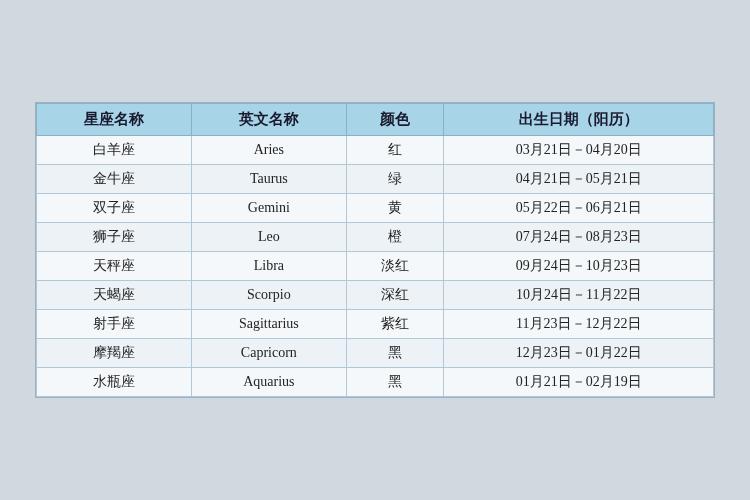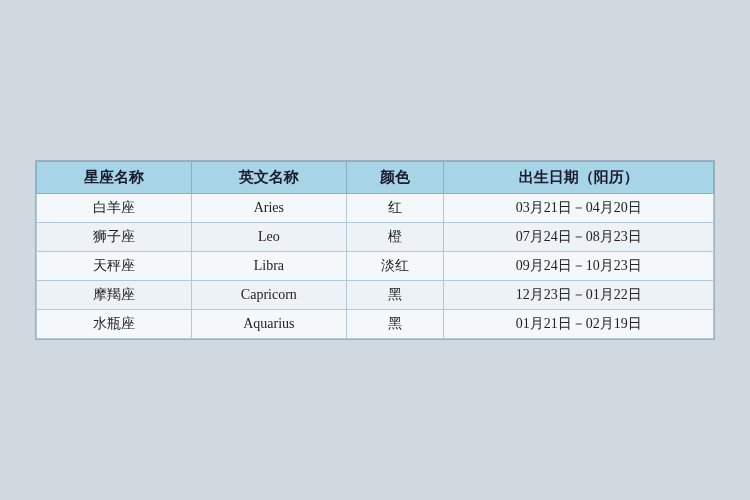--- a/index.html
+++ b/index.html
@@ -69,30 +69,54 @@
       </tr>
     </thead>
     <tbody id="table-body">
     <tr>
           <td>白羊座</td>
           <td>Aries</td>
           <td>红</td>
           <td>03月21日－04月20日</td>
         </tr>
         <tr>
+          <td>金牛座</td>
+          <td>Taurus</td>
+          <td>绿</td>
+          <td>04月21日－05月21日</td>
+        </tr>
+        <tr>
+          <td>双子座</td>
+          <td>Gemini</td>
+          <td>黄</td>
+          <td>05月22日－06月21日</td>
+        </tr>
+        <tr>
           <td>狮子座</td>
           <td>Leo</td>
           <td>橙</td>
           <td>07月24日－08月23日</td>
         </tr>
         <tr>
           <td>天秤座</td>
           <td>Libra</td>
           <td>淡红</td>
           <td>09月24日－10月23日</td>
+        </tr>
+        <tr>
+          <td>天蝎座</td>
+          <td>Scorpio</td>
+          <td>深红</td>
+          <td>10月24日－11月22日</td>
+        </tr>
+        <tr>
+          <td>射手座</td>
+          <td>Sagittarius</td>
+          <td>紫红</td>
+          <td>11月23日－12月22日</td>
         </tr>
         <tr>
           <td>摩羯座</td>
           <td>Capricorn</td>
           <td>黑</td>
           <td>12月23日－01月22日</td>
         </tr>
         <tr>
           <td>水瓶座</td>
           <td>Aquarius</td>

